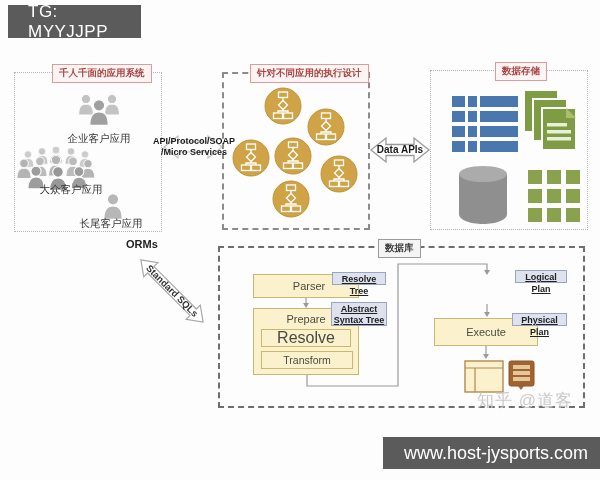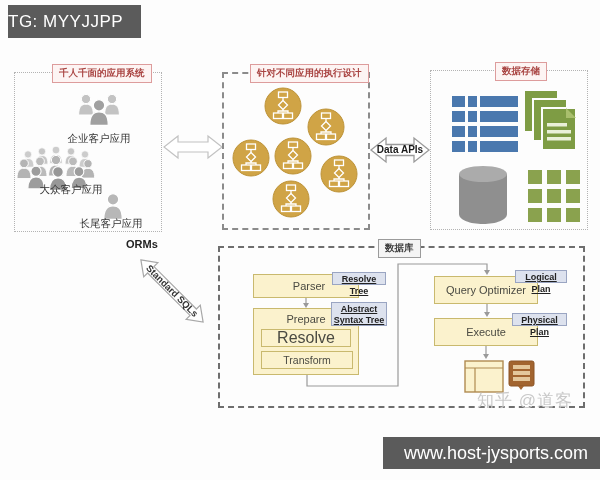--- a/index.html
+++ b/index.html
@@ -3,21 +3,21 @@
 <meta charset="utf-8">
 <style>
   * { margin:0; padding:0; box-sizing:border-box; }
   body { background:#ffffff; font-family:"Liberation Sans", sans-serif; }
   .canvas { position:relative; width:600px; height:480px; background:#fdfdfd; overflow:hidden; }
 
   .abs { position:absolute; }
 
   
   .badge-bar { background:#5b5b5b; color:#fff; display:flex; align-items:center;padding-left:9px; }
-  .badge-top { left:8px; top:5px; width:133px; height:33px; font-size:17px; padding-left:0; letter-spacing:.5px; }
+  .badge-top { left:8px; top:5px; width:133px; height:33px; font-size:17px; padding-left:20px; letter-spacing:.5px; }
   .badge-bottom { left:383px; top:437px; width:217px; height:32px; font-size:18px; justify-content:center; }
 
   .watermark { left:477px; top:389px; font-size:17px; color:#c9c9c9; letter-spacing:1px; }
 
   
   .dash-box { position:absolute; background:transparent; }
   .box-left  { left:14px;  top:72px;  width:148px; height:160px; border:1px dotted #b3b3b3; }
   .box-mid   { left:222px; top:72px;  width:148px; height:158px; border:2px dashed #8b8b8b; }
   .box-right { left:430px; top:70px;  width:158px; height:160px; border:1px dotted #b3b3b3; }
   .box-bottom{ left:218px; top:246px; width:367px; height:162px; border:2px dashed #6e6e6e; }
@@ -99,20 +99,24 @@
   <div class="abs diag-arrow">
     <svg width="92" height="26" viewBox="0 0 92 26">
       <path d="M2,13 L16,3 L16,8.5 L76,8.5 L76,3 L90,13 L76,23 L76,17.5 L16,17.5 L16,23 Z" fill="#ffffff" stroke="#a8a8a8" stroke-width="1.2"></path>
     </svg>
     <div class="lbl">Standard SQLs</div>
   </div>
 
   <svg class="abs" style="left:162px; top:132px;" width="62" height="30" viewBox="0 0 62 30">
     <path d="M2,15 L16,4 L16,10 L46,10 L46,4 L60,15 L46,26 L46,20 L16,20 L16,26 Z" fill="#ffffff" stroke="#c2c2c2" stroke-width="1.2"></path>
   </svg>
+  <div class="arrow-text" style="left:150px; top:136px; width:88px;">
+    <div>API/Protocol/SOAP</div>
+    <div>/Micro Services</div>
+  </div>
 
   <div class="dash-box box-mid"></div>
   <div class="title-tag" style="left:250px; top:64px;">针对不同应用的执行设计</div>
 
   <svg class="abs" style="left:222px; top:80px;" width="148" height="150" viewBox="0 0 148 150">
     <defs>
       <g id="minitree" stroke="#ffffff" stroke-width="1.3" fill="none">
         <rect x="-4.5" y="-14" width="9" height="5.5"></rect>
         <line x1="0" y1="-8.5" x2="0" y2="-5.5"></line>
         <path d="M0,-5.5 L4.5,-1 L0,3.5 L-4.5,-1 Z"></path>
@@ -193,21 +197,20 @@
   <div class="title-tag title-gray" style="left:378px; top:239px;">数据库</div>
 
   <div class="proc" style="left:253px; top:274px; width:106px; height:24px; line-height:22px;padding-left:6px;">Parser</div>
 
   <div class="proc" style="left:253px; top:308px; width:106px; height:67px;">
     <div style="line-height:20px;">Prepare</div>
   </div>
   <div class="proc" style="left:261px; top:329px; width:90px; height:18px; line-height:16px; font-size:16px;">Resolve</div>
   <div class="proc" style="left:261px; top:351px; width:92px; height:18px; line-height:16px; font-size:10.5px;">Transform</div>
 
-  <div class="proc" style="left:434px; top:276px; width:104px; height:28px; line-height:26px;">Query Optimizer</div>
   <div class="proc" style="left:434px; top:318px; width:104px; height:28px; line-height:26px;">Execute</div>
 
   <div class="blue-tag" style="left:332px; top:272px; width:54px; height:13px; line-height:12px;">Resolve Tree</div>
   <div class="blue-tag" style="left:331px; top:302px; width:56px; height:24px; line-height:11px; padding-top:1px;">
     <div>Abstract</div>
     <div>Syntax Tree</div>
   </div>
   <div class="blue-tag" style="left:515px; top:270px; width:52px; height:13px; line-height:12px;">Logical Plan</div>
   <div class="blue-tag" style="left:512px; top:313px; width:55px; height:13px; line-height:12px;">Physical Plan</div>
 

